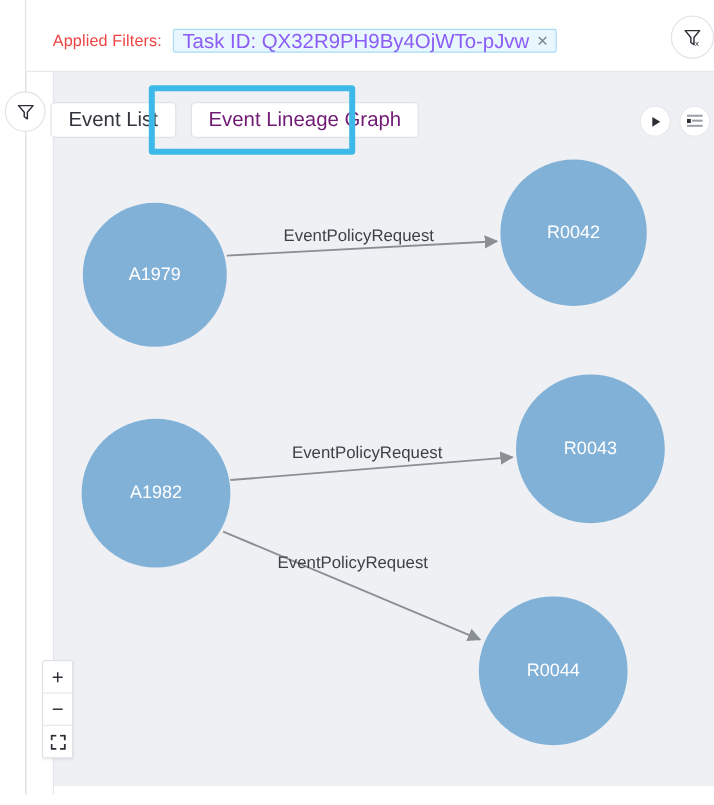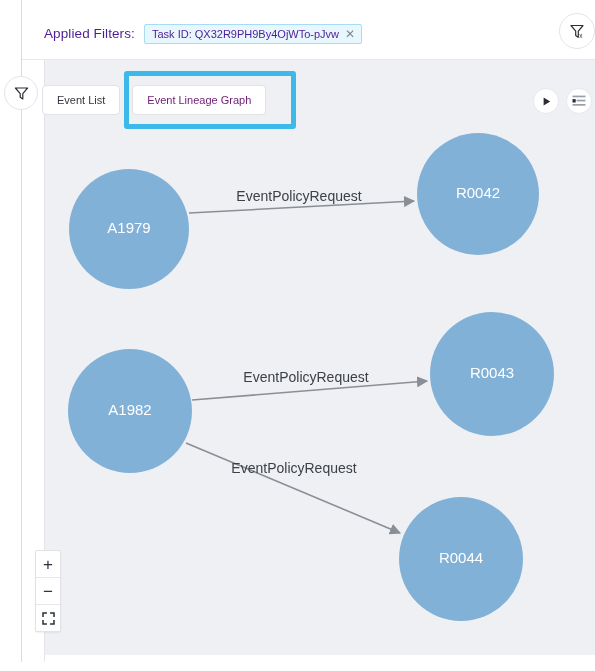--- a/index.html
+++ b/index.html
@@ -47,41 +47,41 @@
     height: 60px;
     background: #ffffff;
     border-bottom: 1px solid #e6e8eb;
     box-sizing: border-box;
   }
   .applied-filters-label {
     position: absolute;
     left: 22px;
     top: 26px;
     font-size: 13.5px;
-    color: #4c1d95;
+    color: #ef4444;
     letter-spacing: .1px;
     white-space: nowrap;
   }
   .filter-chip {
     position: absolute;
     left: 122px;
     top: 24px;
     height: 20px;
     padding: 0 6px 0 7px;
     background: #e8f6fd;
     border: 1px solid #a8dcf5;
     border-radius: 2px;
     display: flex;
     align-items: center;
     gap: 6px;
     box-sizing: border-box;
   }
   .filter-chip-text {
-    font-size: 11px;
-    color: #4c1d95;
+    font-size: 17px;
+    color: #8b5cf6;
     white-space: nowrap;
     line-height: 1;
   }
   .filter-chip-close {
     font-size: 12px;
     color: #7d8790;
     line-height: 1;
     cursor: pointer;
   }
   .clear-filter-btn {
@@ -137,21 +137,21 @@
   }
   .tab {
     height: 30px;
     padding: 0 14px;
     background: #ffffff;
     border: 1px solid #dfe2e6;
     border-radius: 4px;
     display: flex;
     align-items: center;
     justify-content: center;
-    font-size: 11px;
+    font-size: 17px;
     cursor: pointer;
     box-sizing: border-box;
     white-space: nowrap;
   }
   .tab-event-list { color: #32363c; }
   .tab-lineage {
     color: #701a75;
     margin-left: 12px;
   }
   .tab-focus-ring {

